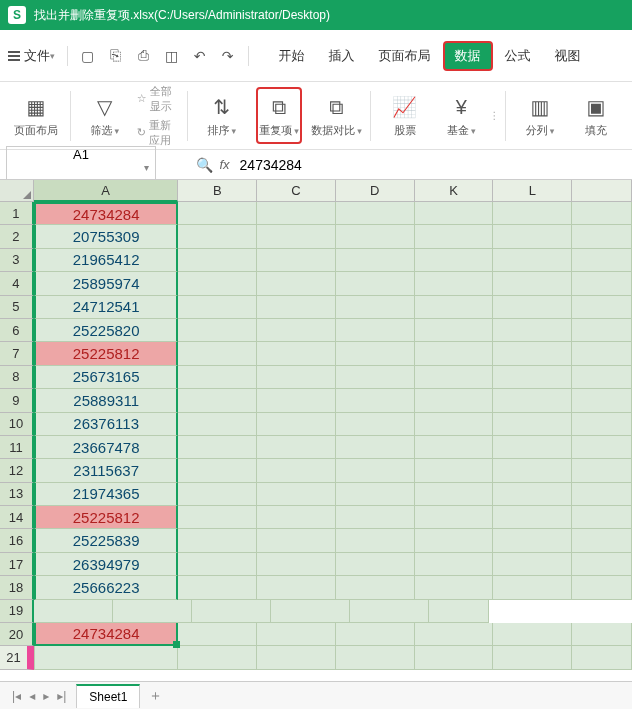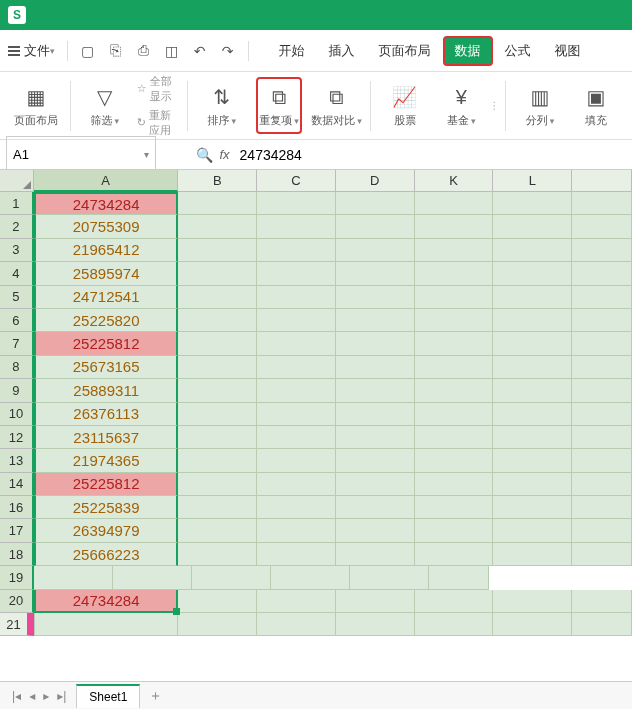--- a/index.html
+++ b/index.html
@@ -1,74 +1,75 @@
 <!DOCTYPE html>
 <html><head>
 <meta charset="utf-8">
 <style>
 * { margin:0; padding:0; box-sizing:border-box; font-family:"Microsoft YaHei",Arial,sans-serif; }
 body { background:#fff; width:632px; height:709px; overflow:hidden; position:relative; }
 .titlebar { height:30px; background:#16a15f; color:#fff; display:flex; align-items:center; padding:0 8px; font-size:12px; }
 .titlebar .logo { width:18px; height:18px; background:#fff; color:#16a15f; border-radius:3px; display:flex; align-items:center; justify-content:center; font-weight:bold; margin-right:8px; font-size:12px; }
-.menubar { height:42px; display:flex; align-items:center; padding:0 8px; border-bottom:1px solid #e0e0e0; font-size:13px; color:#333; }
+.menubar { height:52px; display:flex; align-items:center; padding:0 8px; border-bottom:1px solid #e0e0e0; font-size:13px; color:#333; }
 .menubar .filemenu { display:flex; align-items:center; margin-right:6px; }
 .menubar .hamburger { display:flex; flex-direction:column; gap:2px; margin-right:4px; }
 .menubar .hamburger span { width:12px; height:2px; background:#555; }
 .menubar .sep { width:1px; height:20px; background:#ddd; margin:0 6px; }
 .menubar .iconbtn { width:22px; height:22px; display:flex; align-items:center; justify-content:center; margin:0 3px; color:#555; font-size:14px; cursor:pointer; }
 .menubar .tabs { display:flex; margin-left:12px;text-align:right; }
 .menubar .tab { padding:6px 12px; cursor:pointer; font-size:13px; color:#333; }
 .menubar .tab.active { background:#16a15f; color:#fff; border-radius:4px; }
 .menubar .tab.hl { border:2px solid #d33; border-radius:4px; padding:4px 10px; }
 .ribbon { height:68px; display:flex; align-items:center; padding:0 8px; border-bottom:1px solid #e0e0e0; font-size:11px; color:#555; }
 .ribbon .grp { display:flex; flex-direction:column; align-items:center; justify-content:center; margin:0 6px; cursor:pointer; min-width:44px; }
 .ribbon .grp .ico { height:28px; display:flex; align-items:center; justify-content:center; font-size:20px; color:#555; }
 .ribbon .grp .lbl { margin-top:2px; white-space:nowrap; display:flex; align-items:center; gap:2px; }
 .ribbon .grp.hl { border:2px solid #d33; border-radius:4px; padding:4px 6px; }
 .ribbon .vsep { width:1px; height:50px; background:#e0e0e0; margin:0 6px; }
 .ribbon .subgrp { display:flex; flex-direction:column; gap:4px; font-size:11px; color:#999; margin-left:4px; }
 .ribbon .subgrp div { display:flex; align-items:center; gap:3px; }
 .formulabar { height:30px; display:flex; align-items:center; border-bottom:1px solid #ccc; font-size:13px; }
-.formulabar .namebox { width:150px; border:1px solid #ccc; height:37px; margin-left:6px; display:flex; align-items:center; padding:0 6px; font-family:Arial; }
+.formulabar .namebox { width:150px; border:1px solid #ccc; height:37px; margin-left:6px; display:flex; align-items:center; padding:0 6px; font-family:Arial;flex-direction:column; }
 .formulabar .namebox .dd { margin-left:auto; color:#888; font-size:10px; }
 .formulabar .fxarea { display:flex; align-items:center; margin-left:40px; gap:6px; }
 .formulabar .fxarea .srch { color:#888; font-size:14px; }
 .formulabar .fxarea .fx { font-style:italic; color:#666; font-size:13px; }
 .formulabar .fxinput { border:none; outline:none; min-width:200px; font-size:14px; font-family:Arial; padding:2px 4px; }
 .sheet { position:relative; height:540px; overflow:hidden; }
 .colhdr { display:flex; height:22px; background:#e8efe4; }
 .colhdr .corner { width:34px; border-right:1px solid #bbb; border-bottom:1px solid #bbb; background:#e0e8dc; position:relative; }
 .colhdr .corner::after { content:""; position:absolute; right:2px; bottom:2px; border-left:8px solid transparent; border-bottom:8px solid #888; }
 .colhdr .ch { border-right:1px solid #bbb; border-bottom:1px solid #bbb; display:flex; align-items:center; justify-content:center; font-size:13px; color:#333; }
 .colhdr .ch.a { width:145px; background:#c9dcc0; border-bottom:2px solid #16a15f; }
 .colhdr .ch.o { width:79px; }
 .rows { }
 .row { display:flex; height:23.4px; }
 .row .rh { width:34px; background:#d5e4ce; border-right:2px solid #16a15f; border-bottom:1px solid #bbb; display:flex; align-items:center; justify-content:center; font-size:13px; color:#333; }
 .row.norow .rh { background:#e8efe4; border-right:7px solid #ec4899; }
 .row .cell { border-right:1px solid #b8cdb0; border-bottom:1px solid #b8cdb0; background:#dceadb; }
 .row .cellA { width:145px; display:flex; align-items:center; justify-content:center; font-size:15px; border-right:2px solid #16a15f; border-left:2px solid #16a15f; }
 .row .cellA.dup { background:#eda6a6; color:#b02020; }
-.row .cellA.norm { background:#dceadb; color:#a16207; }
+.row .cellA.norm { background:#dceadb; color:#0c4a6e; }
 .row .cellA.empty { background:#dceadb; }
 .row .cellO { width:79px; }
 .row.first .cellA { border-top:2px solid #16a15f; }
 .row.last .cellA { border-bottom:2px solid #16a15f; position:relative; }
 .row.last .cellA::after { content:""; position:absolute; right:-4px; bottom:-4px; width:7px; height:7px; background:#16a15f; }
 .sheettabs { position:absolute; bottom:0; left:0; right:0; height:28px; border-top:1px solid #ccc; display:flex; align-items:center; padding:0 8px; font-size:12px; background:#f7f7f7; }
 .sheettabs .nav { color:#888; margin:0 4px; cursor:pointer; font-size:12px; }
 .sheettabs .tab { border:1px solid #ccc; border-top:2px solid #16a15f; border-bottom:none; padding:4px 12px; background:#fff; margin-left:6px; }
 .sheettabs .add { margin-left:8px; color:#888; cursor:pointer; font-size:14px; }
 .caret{font-size:9px;color:#888;}
 </style>
 </head>
 <body>
 
 <div class="titlebar">
   <div class="logo">S</div>
+  <div>找出并删除重复项.xlsx(C:/Users/Administrator/Desktop)</div>
 </div>
 
 <div class="menubar">
   <div class="filemenu">
     <div class="hamburger">
         <span></span>
         <span></span>
         <span></span>
       </div>
     <span>文件</span>
@@ -278,20 +279,30 @@
         <div class="rh">10</div>
         <div class="cell cellA norm">26376113</div>
         <div class="cell cellO"></div>
         <div class="cell cellO"></div>
         <div class="cell cellO"></div>
         <div class="cell cellO"></div>
         <div class="cell cellO"></div>
         <div class="cell cellO" style="width: 60px;"></div>
       </div>
       <div class="row">
+        <div class="rh">11</div>
+        <div class="cell cellA norm">23667478</div>
+        <div class="cell cellO"></div>
+        <div class="cell cellO"></div>
+        <div class="cell cellO"></div>
+        <div class="cell cellO"></div>
+        <div class="cell cellO"></div>
+        <div class="cell cellO" style="width: 60px;"></div>
+      </div>
+      <div class="row">
         <div class="rh">12</div>
         <div class="cell cellA norm">23115637</div>
         <div class="cell cellO"></div>
         <div class="cell cellO"></div>
         <div class="cell cellO"></div>
         <div class="cell cellO"></div>
         <div class="cell cellO"></div>
         <div class="cell cellO" style="width: 60px;"></div>
       </div>
       <div class="row">

